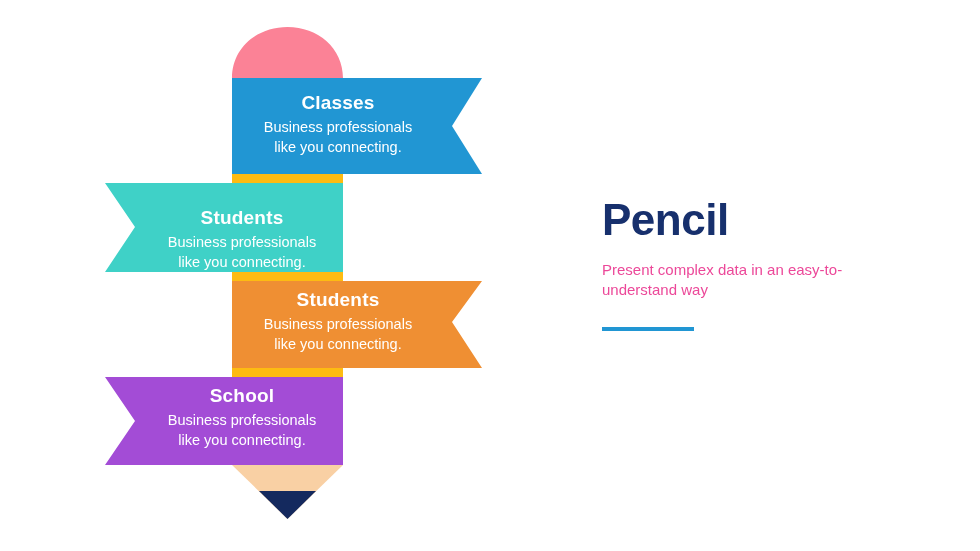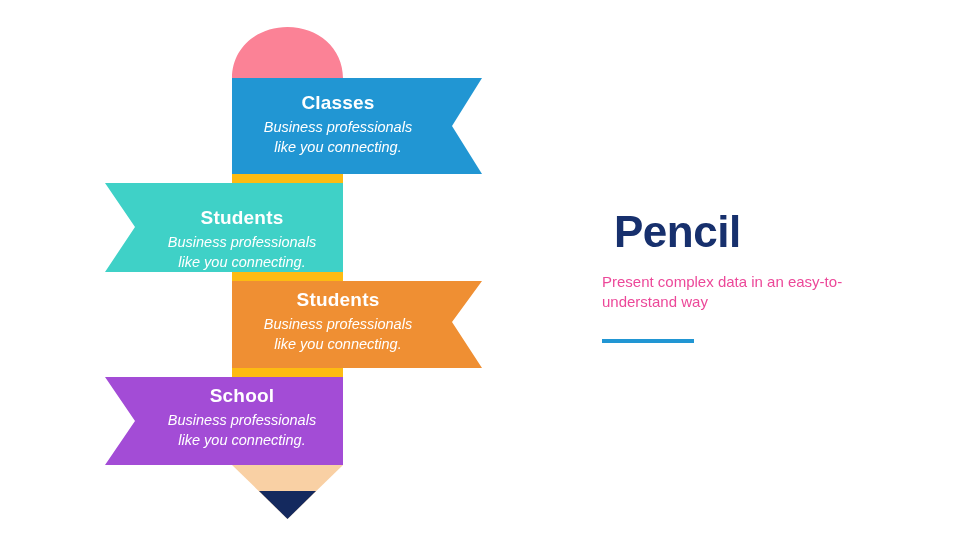--- a/index.html
+++ b/index.html
@@ -49,21 +49,20 @@
     font-weight: bold;
     letter-spacing: 0.2px;
     margin: 0 0 6px 0;
     white-space: nowrap;
   }
   .ribbon-desc {
     font-size: 14.5px;
     font-weight: normal;
     line-height: 1.35;
     white-space: nowrap;
-    font-style: italic;
   }
 
   
   #text-classes   { left: 232px; top: 93px;  width: 212px; }
   #text-students  { left: 136px; top: 192px; width: 212px; margin-top: 16px; }
   #text-education { left: 232px; top: 290px; width: 212px; }
   #text-school    { left: 136px; top: 386px; width: 212px; }
 
   
   #right-panel {
@@ -71,21 +70,21 @@
     left: 602px;
     top: 196px;
     width: 340px;
   }
   #main-title {
     font-size: 44px;
     font-weight: bold;
     color: #17306d;
     line-height: 1.08;
     letter-spacing: -0.5px;
-    margin: 12px;
+    margin: 0;
   }
   #main-title .title-line {
     display: block;
   }
   #subtitle {
     margin: 16px 0 0 0;
     font-size: 15px;
     color: #ec4899;
     line-height: 1.38;
     max-width: 250px;

